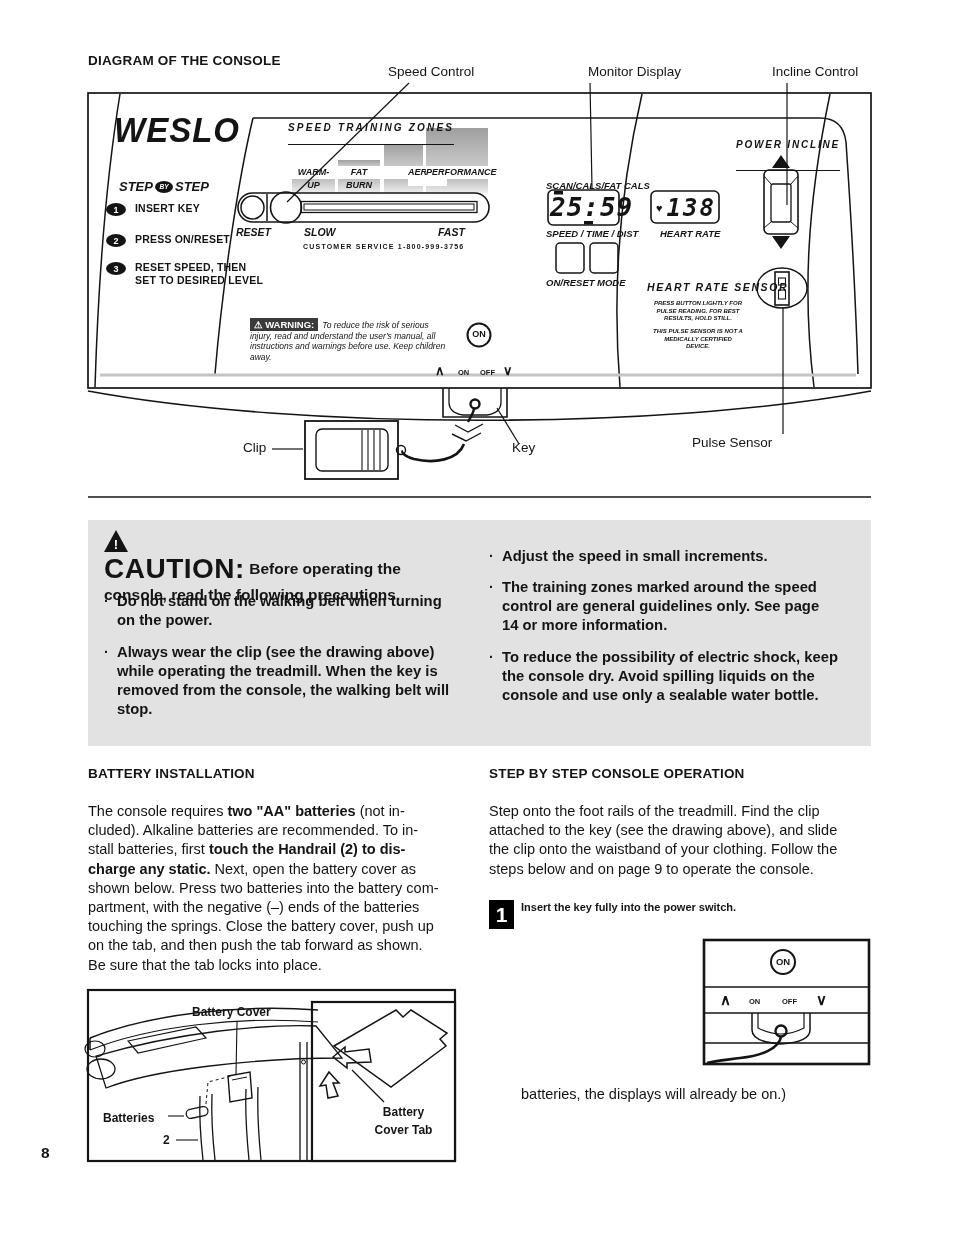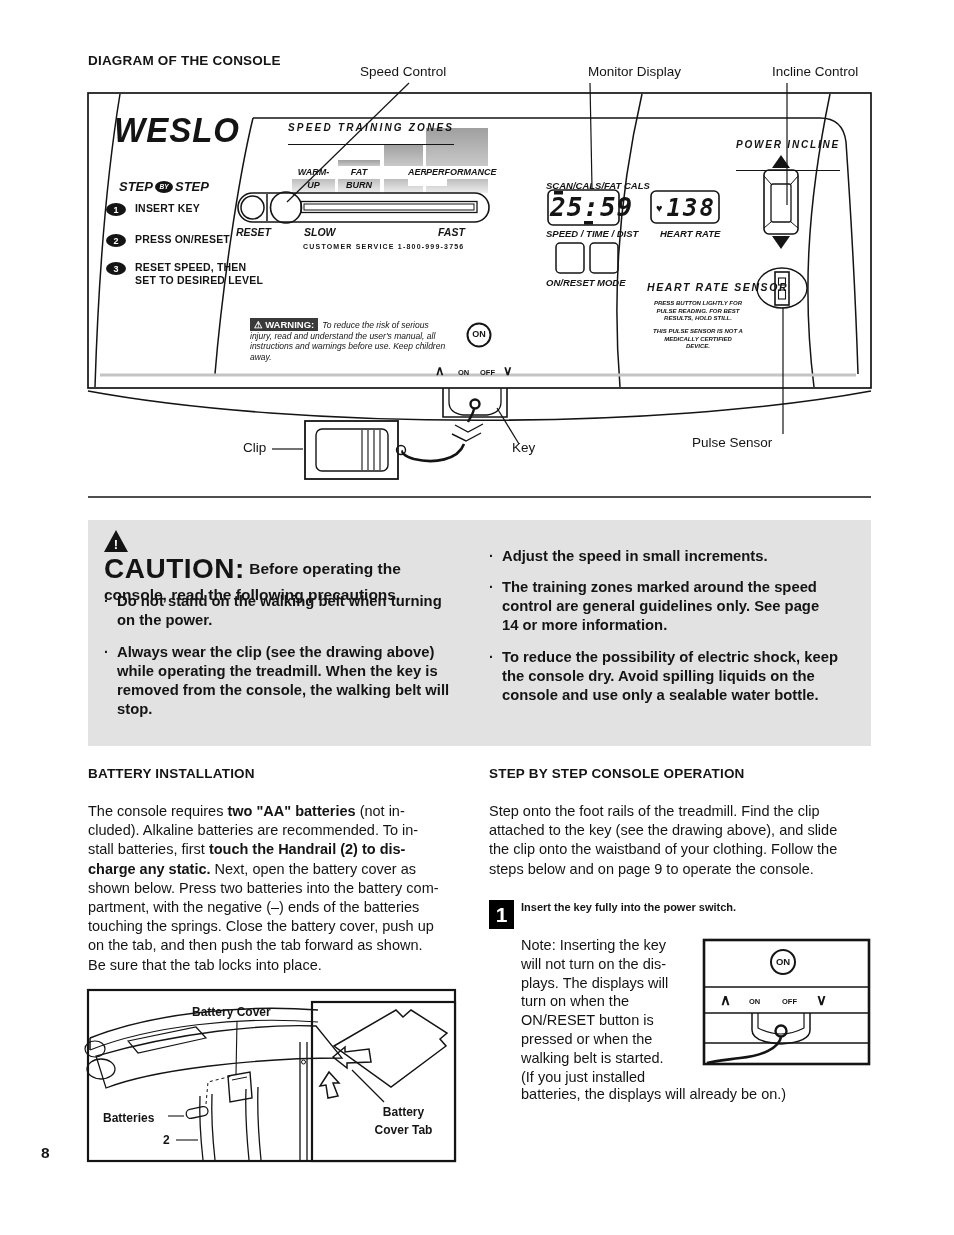--- a/index.html
+++ b/index.html
@@ -168,21 +168,21 @@
         <circle cx="783" cy="962" r="12" stroke-width="2"></circle>
         <path d="M752,1013 L752,1030 Q752,1042 781,1044 Q810,1042 810,1030 L810,1013" stroke-width="1.5"></path>
         <path d="M758,1013 L758,1028 Q781,1040 804,1028 L804,1013" stroke-width="1.2"></path>
         <circle cx="781" cy="1031" r="5.5" stroke-width="2.4"></circle>
         <path d="M781,1037 C779,1048 762,1056 740,1058 C725,1060 714,1061 707,1063" stroke-width="2.6"></path>
       </g>
     </g>
   </svg>
 
   <div class="abs hdg" style="left:88px;top:53px;">DIAGRAM OF THE CONSOLE</div>
-  <div class="abs lbl" style="left:360px;top:64px;">Speed Control</div>
+  <div class="abs lbl" style="left:388px;top:64px;">Speed Control</div>
   <div class="abs lbl" style="left:588px;top:64px;">Monitor Display</div>
   <div class="abs lbl" style="left:772px;top:64px;">Incline Control</div>
 
   <div class="abs brand" style="left:114px;top:111px;">WESLO</div>
 
   <div class="abs steplogo" style="left:119px;top:179px;">
     <span>STEP</span>
     <span class="oval">BY</span>
     <span>STEP</span>
   </div>
@@ -299,28 +299,20 @@
 Be sure that the tab locks into place.</span></div>
 
   <div class="abs hdg" style="left:489px;top:766px;">STEP BY STEP CONSOLE OPERATION</div>
   <div class="abs body-txt pre" style="left:489px;top:802px;width:390px;">Step onto the foot rails of the treadmill. Find the clip
 attached to the key (see the drawing above), and slide
 the clip onto the waistband of your clothing. Follow the
 steps below and on page 9 to operate the console.</div>
 
   <div class="abs badge1" style="left:489px;top:900px;">1</div>
   <div class="abs" style="left:521px;top:901px;width:340px;font-weight:bold;font-size:11px;">Insert the key fully into the power switch.</div>
-  <div class="abs pre" style="left:521px;top:936px;width:188px;font-size:14.5px;line-height:18.8px;">Note: Inserting the key
-will not turn on the dis-
-plays. The displays will
-turn on when the
-ON/RESET button is
-pressed or when the
-walking belt is started.
-(If you just installed</div>
   <div class="abs" style="left:521px;top:1086px;width:430px;font-size:14.5px;">batteries, the displays will already be on.)</div>
 
   <div class="abs on-lab" style="left:772px;top:956px;width:22px;font-size:9.5px;">ON</div>
   <span class="abs chev" style="left:720px;top:991px;font-size:15px;">∧</span>
   <span class="abs onoff" style="left:749px;top:997px;">ON</span>
   <span class="abs onoff" style="left:782px;top:997px;">OFF</span>
   <span class="abs chev" style="left:816px;top:991px;font-size:15px;">∨</span>
 
   <div class="abs fig-lab" style="left:192px;top:1003px;">Battery Cover</div>
   <div class="abs fig-lab" style="left:103px;top:1109px;">Batteries</div>

